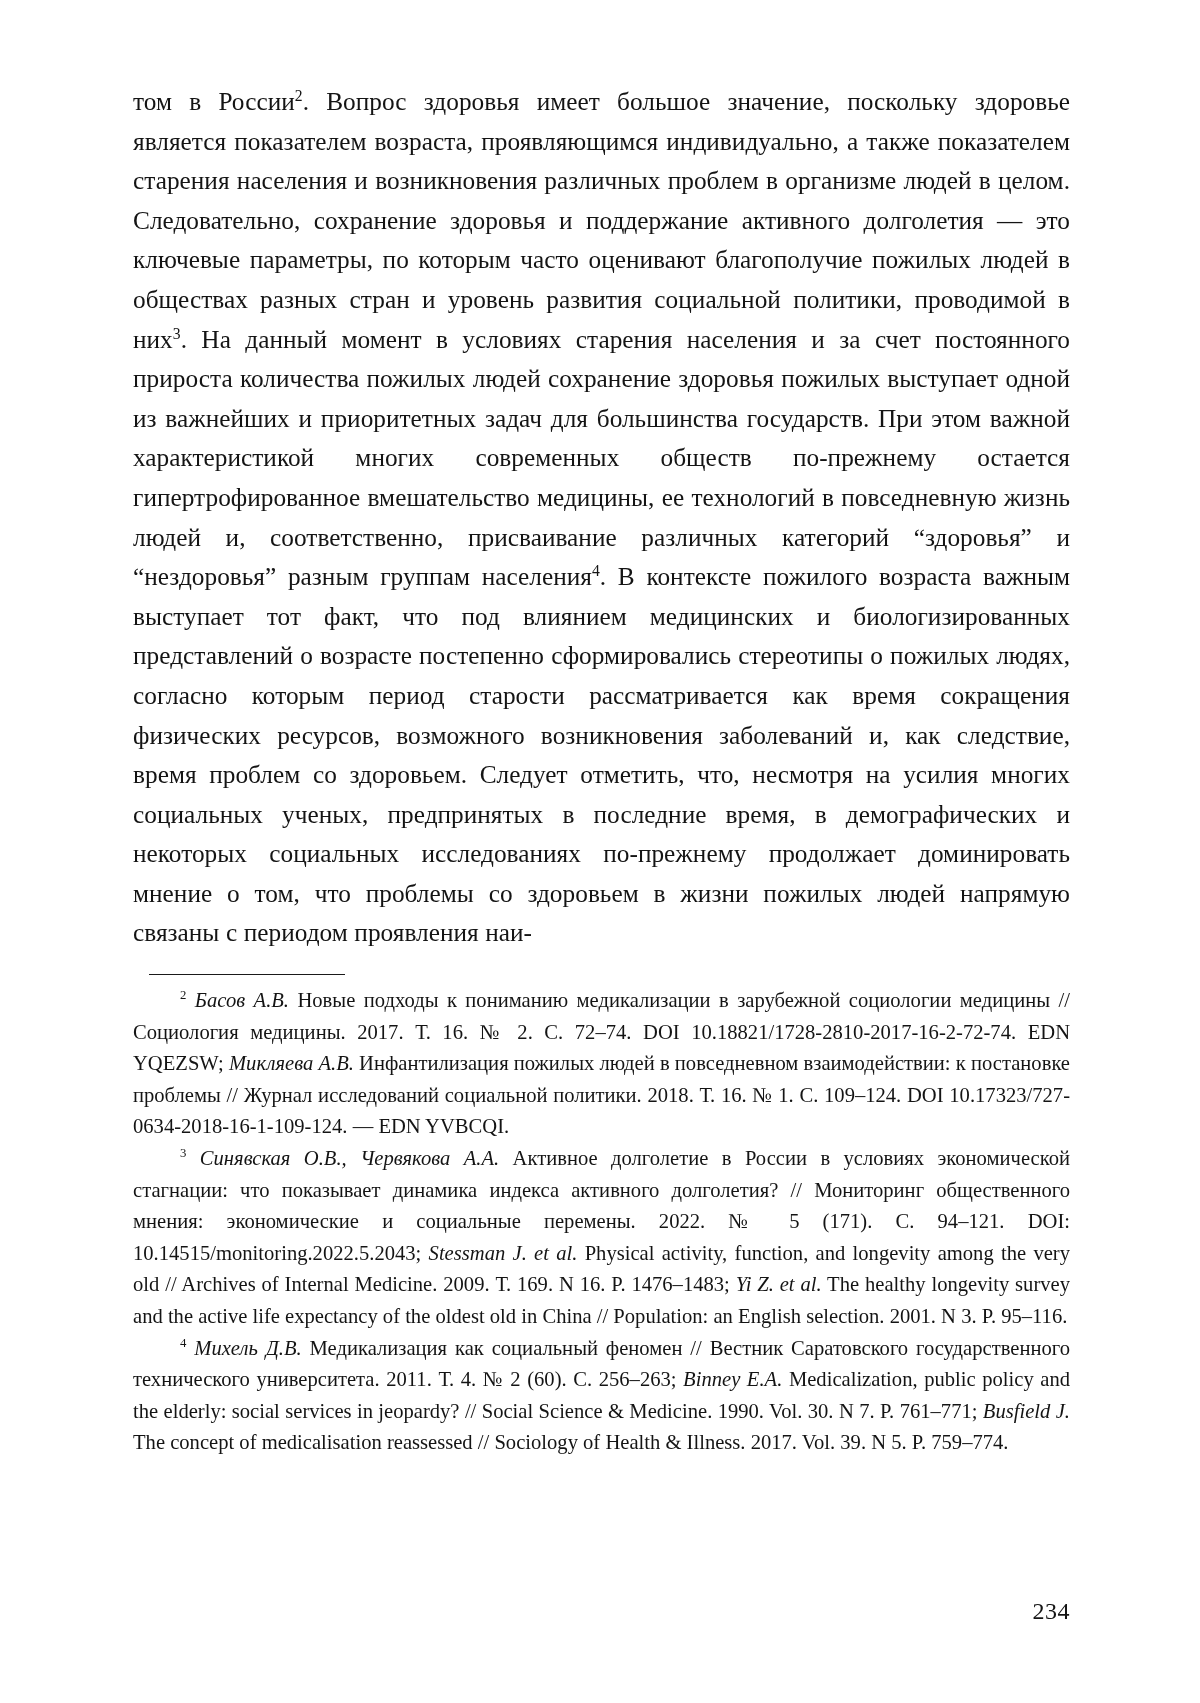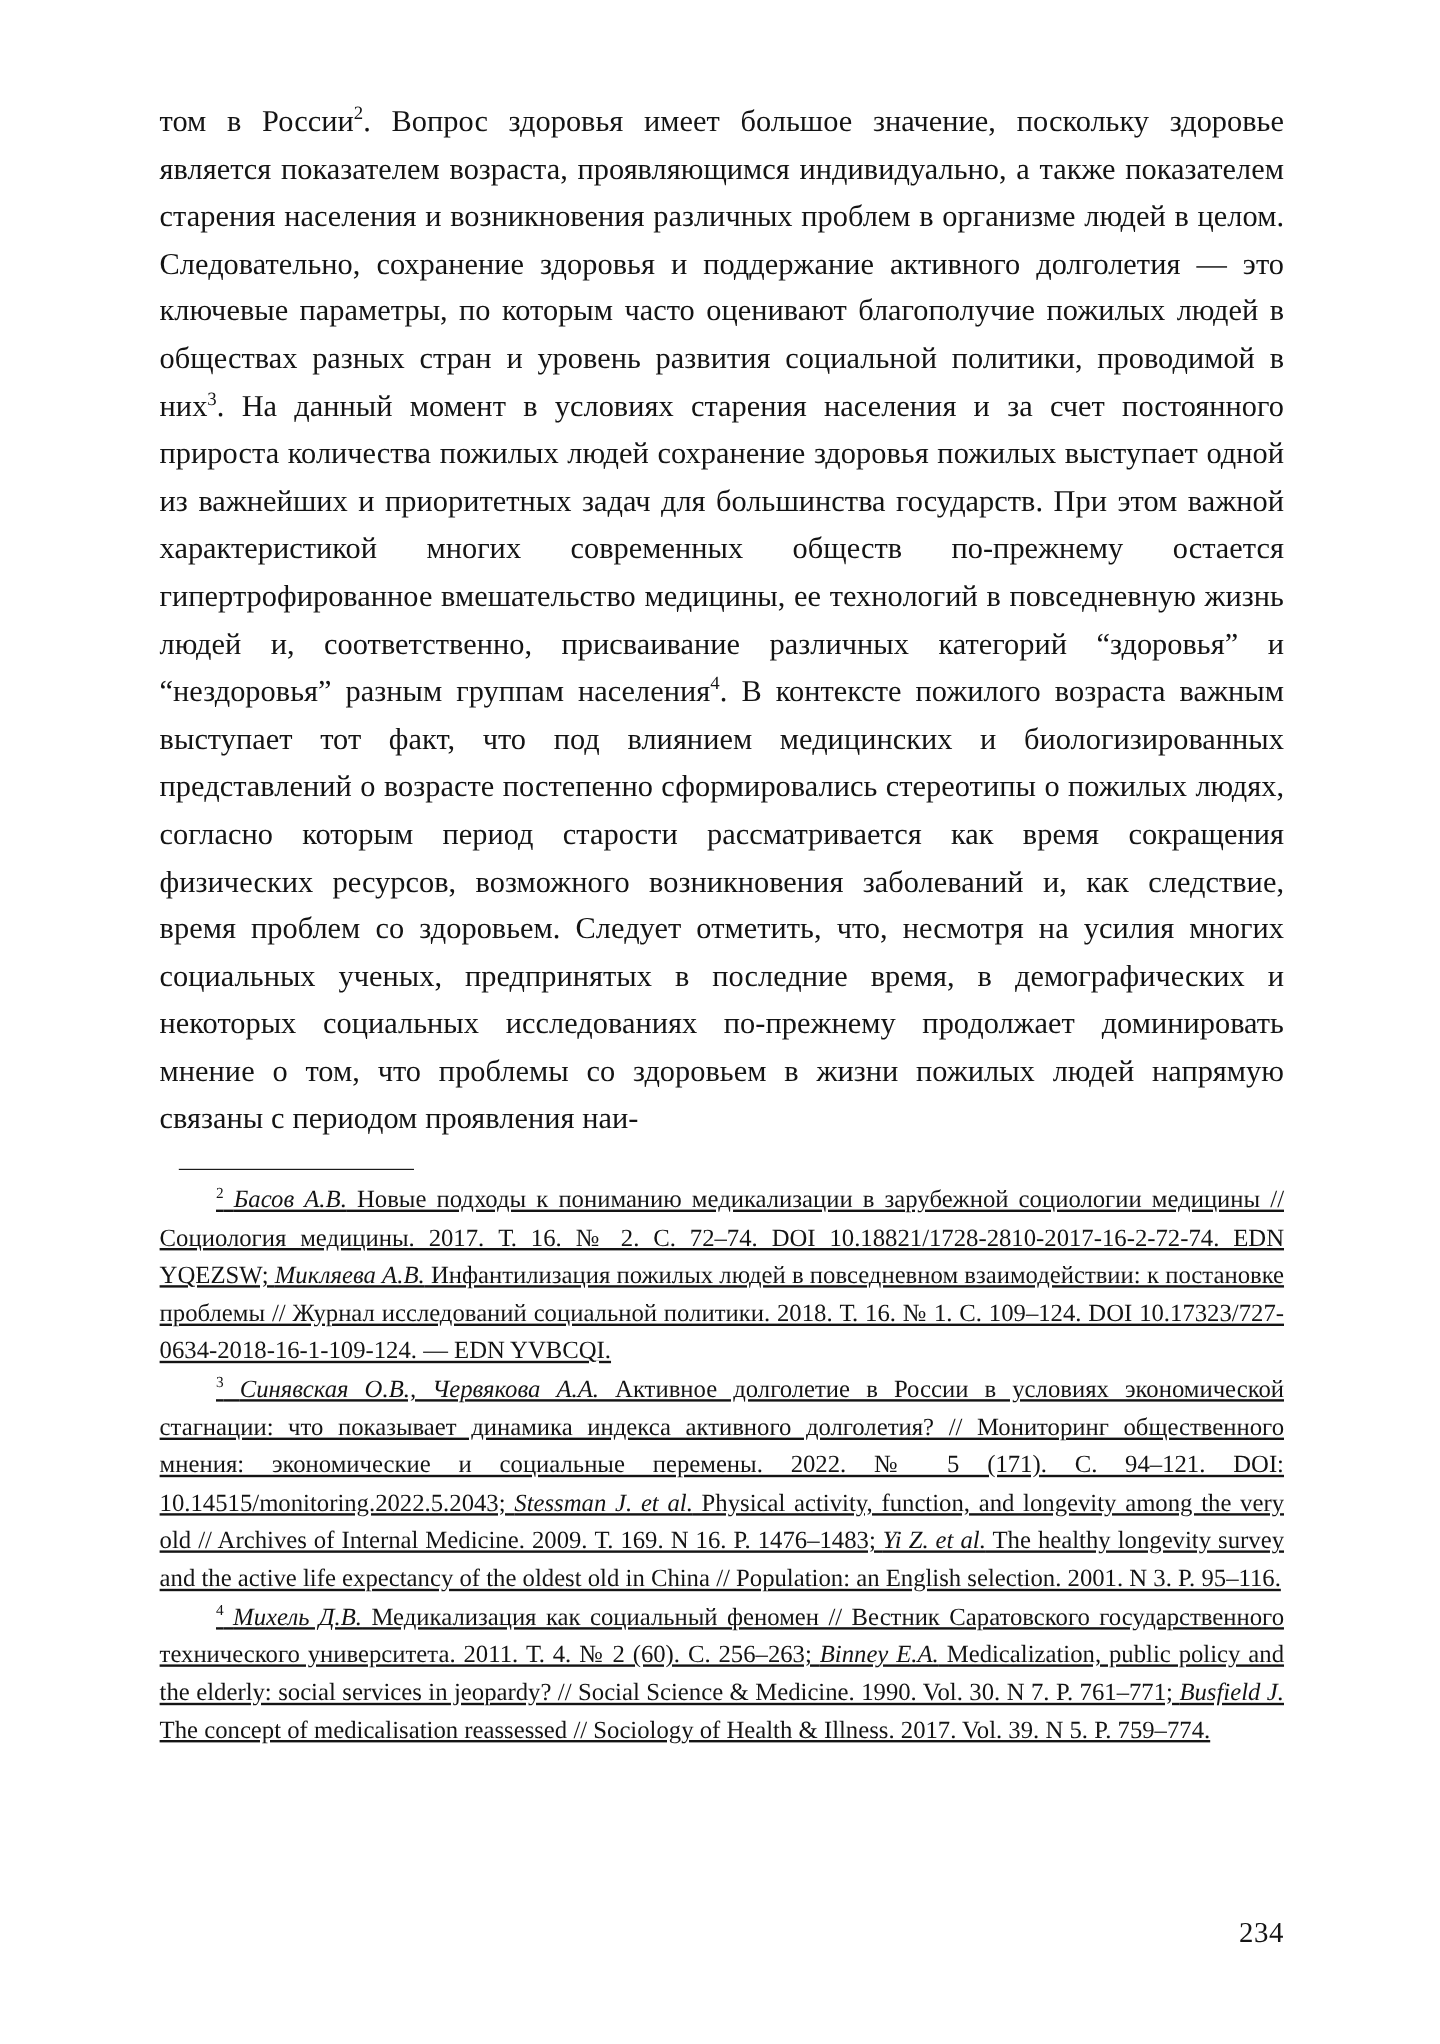--- a/index.html
+++ b/index.html
@@ -43,21 +43,20 @@
     width: 196px;
     height: 1px;
     background: #1a1a1a;
     margin: 21px 0 10px 16px;
   }
   .notes {
     font-size: 20.6px;
     line-height: 31.6px;
     text-align: justify;
     text-justify: inter-word;
-    text-decoration: underline;
   }
   .notes p {
     margin: 0;
     text-indent: 47px;
   }
   .notes p + p {
     margin-top: 0px;
   }
   .it {
     font-style: italic;

